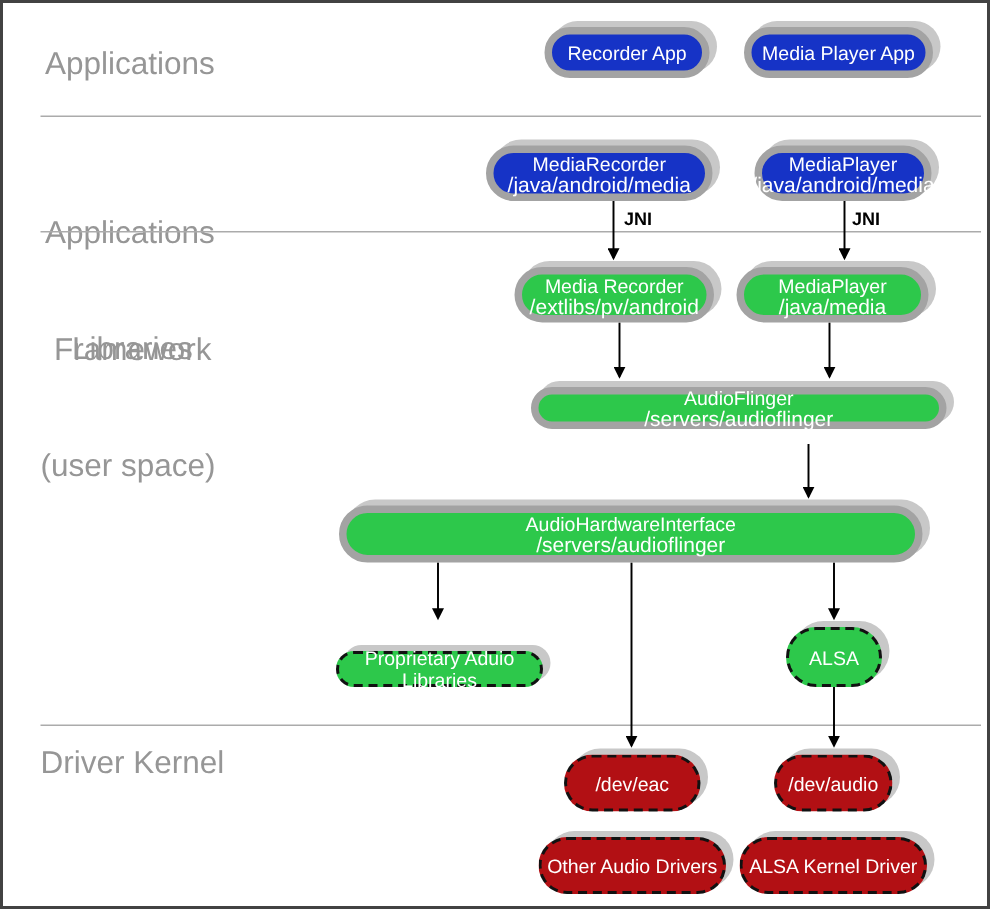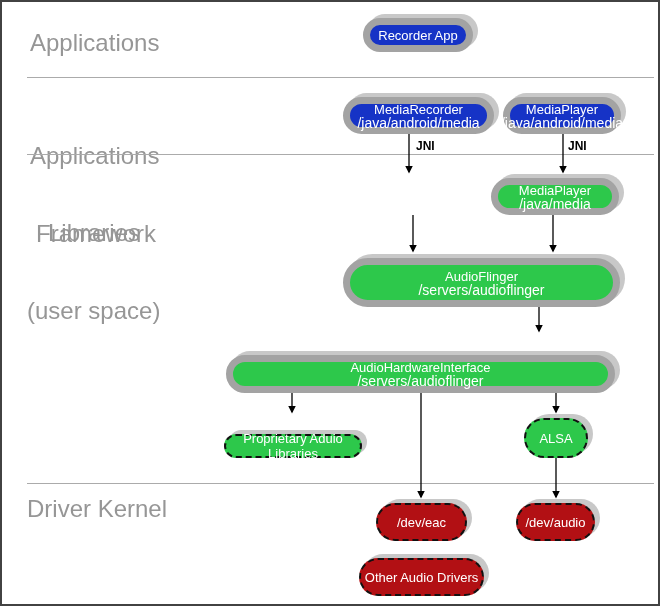--- a/index.html
+++ b/index.html
@@ -17,32 +17,32 @@
     position:relative;
     width:656px;height:602px;
     border:2px solid #424242;
     background:#ffffff;
     font-family:"Liberation Sans", sans-serif;
     overflow:hidden;
   }
   .layer-label{
     position:absolute;
     color:var(--label-gray);
-    font-size:24px;
+    font-size:21px;
     line-height:26px;
     white-space:pre;
   }
   .divider{
     position:absolute;
     left:25px;width:627px;height:1px;
     background:var(--divider-gray);
   }
   .node{
     position:absolute;
-    border:7px solid #a3a3a3;
+    border:5px solid #a3a3a3;
     border-radius:999px;
     box-shadow:5px -4px 0 0 var(--shadow-gray);
     color:var(--node-text);
     display:flex;flex-direction:column;
     align-items:center;justify-content:center;
     text-align:center;
     box-sizing:border-box;
   }
   .node.dashed{border:2px dashed #111;}
   .node.blue{background:var(--app-blue);}
@@ -98,41 +98,48 @@
     <line x1="554" y1="373" x2="554" y2="410" stroke="#000" stroke-width="1.3" marker-end="url(#ah)"></line>
     <line x1="554" y1="456" x2="554" y2="495" stroke="#000" stroke-width="1.3" marker-end="url(#ah)"></line>
   </svg>
 
   <span class="jni" style="left:414px;top:137px;">JNI</span>
   <span class="jni" style="left:566px;top:137px;">JNI</span>
 
   <div class="node blue" style="left:361px;top:16px;width:110px;height:34px;">
     <div class="t">Recorder App</div>
   </div>
+  <div class="node blue" style="left:494px;top:16px;width:126px;height:34px;">
+    <div class="t">Media Player App</div>
+  </div>
 
-  <div class="node blue" style="left:341px;top:95px;width:151px;height:37px;">
+  <div class="node blue" style="left:322px;top:95px;width:151px;height:37px;">
     <div class="t">MediaRecorder</div>
     <div class="s">/java/android/media</div>
   </div>
   <div class="node blue" style="left:501px;top:95px;width:118px;height:37px;">
     <div class="t">MediaPlayer</div>
     <div class="s">/java/android/media</div>
   </div>
 
+  <div class="node green" style="left:341px;top:176px;width:133px;height:37px;">
+    <div class="t">Media Recorder</div>
+    <div class="s">/extlibs/pv/android</div>
+  </div>
   <div class="node green" style="left:489px;top:176px;width:128px;height:37px;">
     <div class="t">MediaPlayer</div>
     <div class="s">/java/media</div>
   </div>
 
-  <div class="node green" style="left:341px;top:256px;width:277px;height:49px;justify-content:center;">
+  <div class="node green" style="left:352px;top:256px;width:277px;height:28px;justify-content:center;">
     <div class="t">AudioFlinger</div>
     <div class="s">/servers/audioflinger</div>
   </div>
 
-  <div class="node green" style="left:224px;top:353px;width:389px;height:38px;">
+  <div class="node green" style="left:224px;top:335px;width:389px;height:38px;">
     <div class="t">AudioHardwareInterface</div>
     <div class="s">/servers/audioflinger</div>
   </div>
 
   <div class="node green dashed" style="left:222px;top:432px;width:138px;height:24px;">
     <div class="t">Proprietary Aduio</div>
     <div class="t">Libraries</div>
   </div>
   <div class="node green dashed" style="left:522px;top:416px;width:64px;height:40px;">
     <div class="t">ALSA</div>
@@ -140,14 +147,17 @@
 
   <div class="node red dashed" style="left:374px;top:501px;width:91px;height:38px;">
     <div class="t">/dev/eac</div>
   </div>
   <div class="node red dashed" style="left:514px;top:501px;width:79px;height:38px;">
     <div class="t">/dev/audio</div>
   </div>
   <div class="node red dashed" style="left:357px;top:556px;width:125px;height:38px;">
     <div class="t">Other Audio Drivers</div>
   </div>
+  <div class="node red dashed" style="left:491px;top:556px;width:125px;height:38px;">
+    <div class="t">ALSA Kernel Driver</div>
+  </div>
 
 </div>
 
 </body></html>

